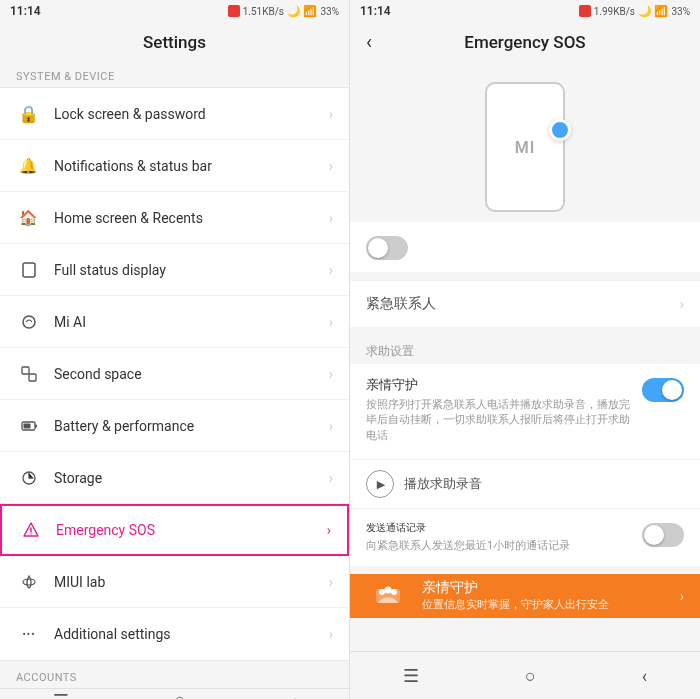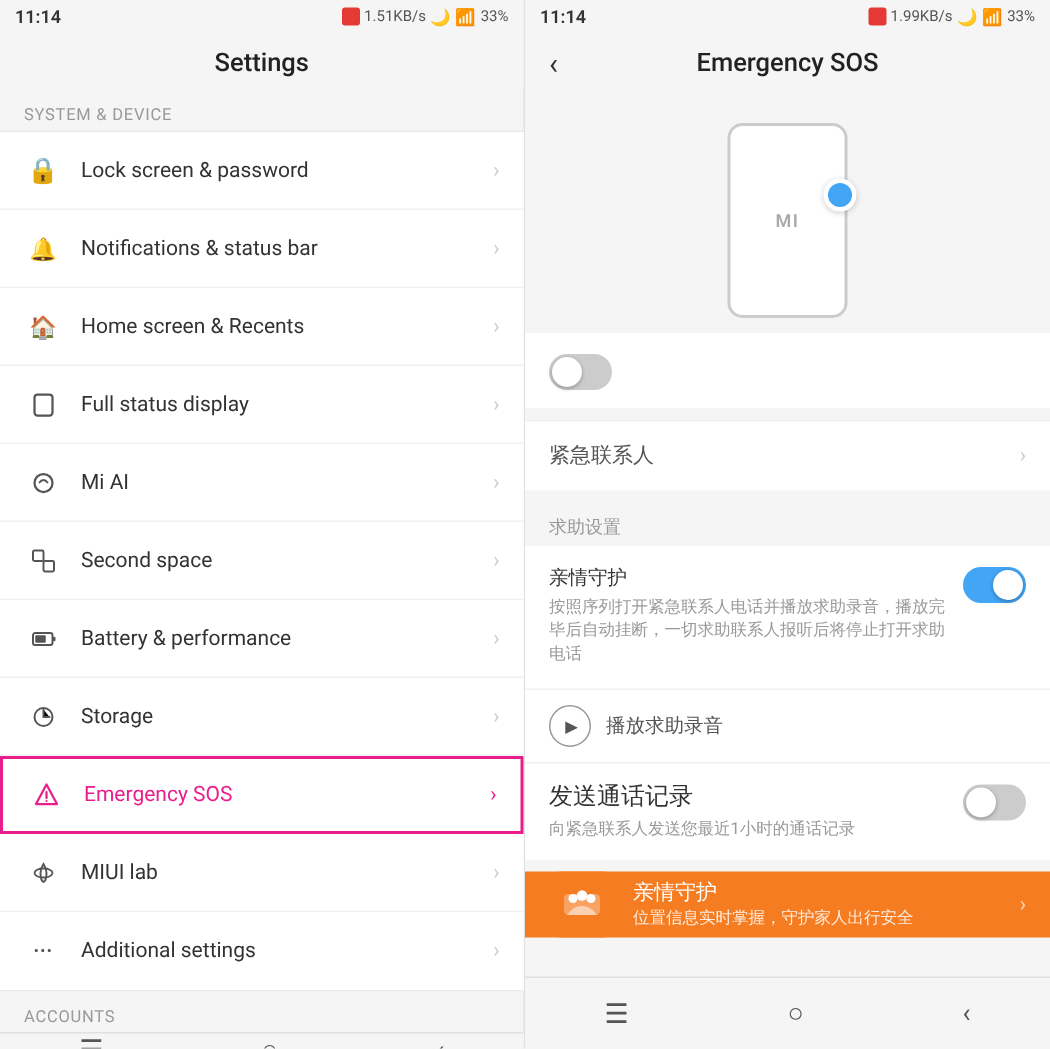--- a/index.html
+++ b/index.html
@@ -197,21 +197,21 @@
       border: 2px solid #ccc;
       border-radius: 10px;
       background: #fff;
       display: flex;
       align-items: center;
       justify-content: center;
       position: relative;
     }
 
     .phone-brand {
-      font-size: 12px;
+      font-size: 16px;
       color: #aaa;
       font-weight: 600;
       letter-spacing: 1px;
     }
 
     .phone-dot {
       position: absolute;
       top: 35px;
       right: -8px;
       width: 22px;
@@ -388,21 +388,21 @@
       align-items: flex-start;
       justify-content: space-between;
     }
 
     .log-text {
       flex: 1;
       margin-right: 12px;
     }
 
     .log-title {
-      font-size: 16px;
+      font-size: 10px;
       color: #333;
       font-weight: 500;
       margin-bottom: 3px;
     }
 
     .log-desc {
       font-size: 11px;
       color: #999;
       line-height: 1.4;
     }

